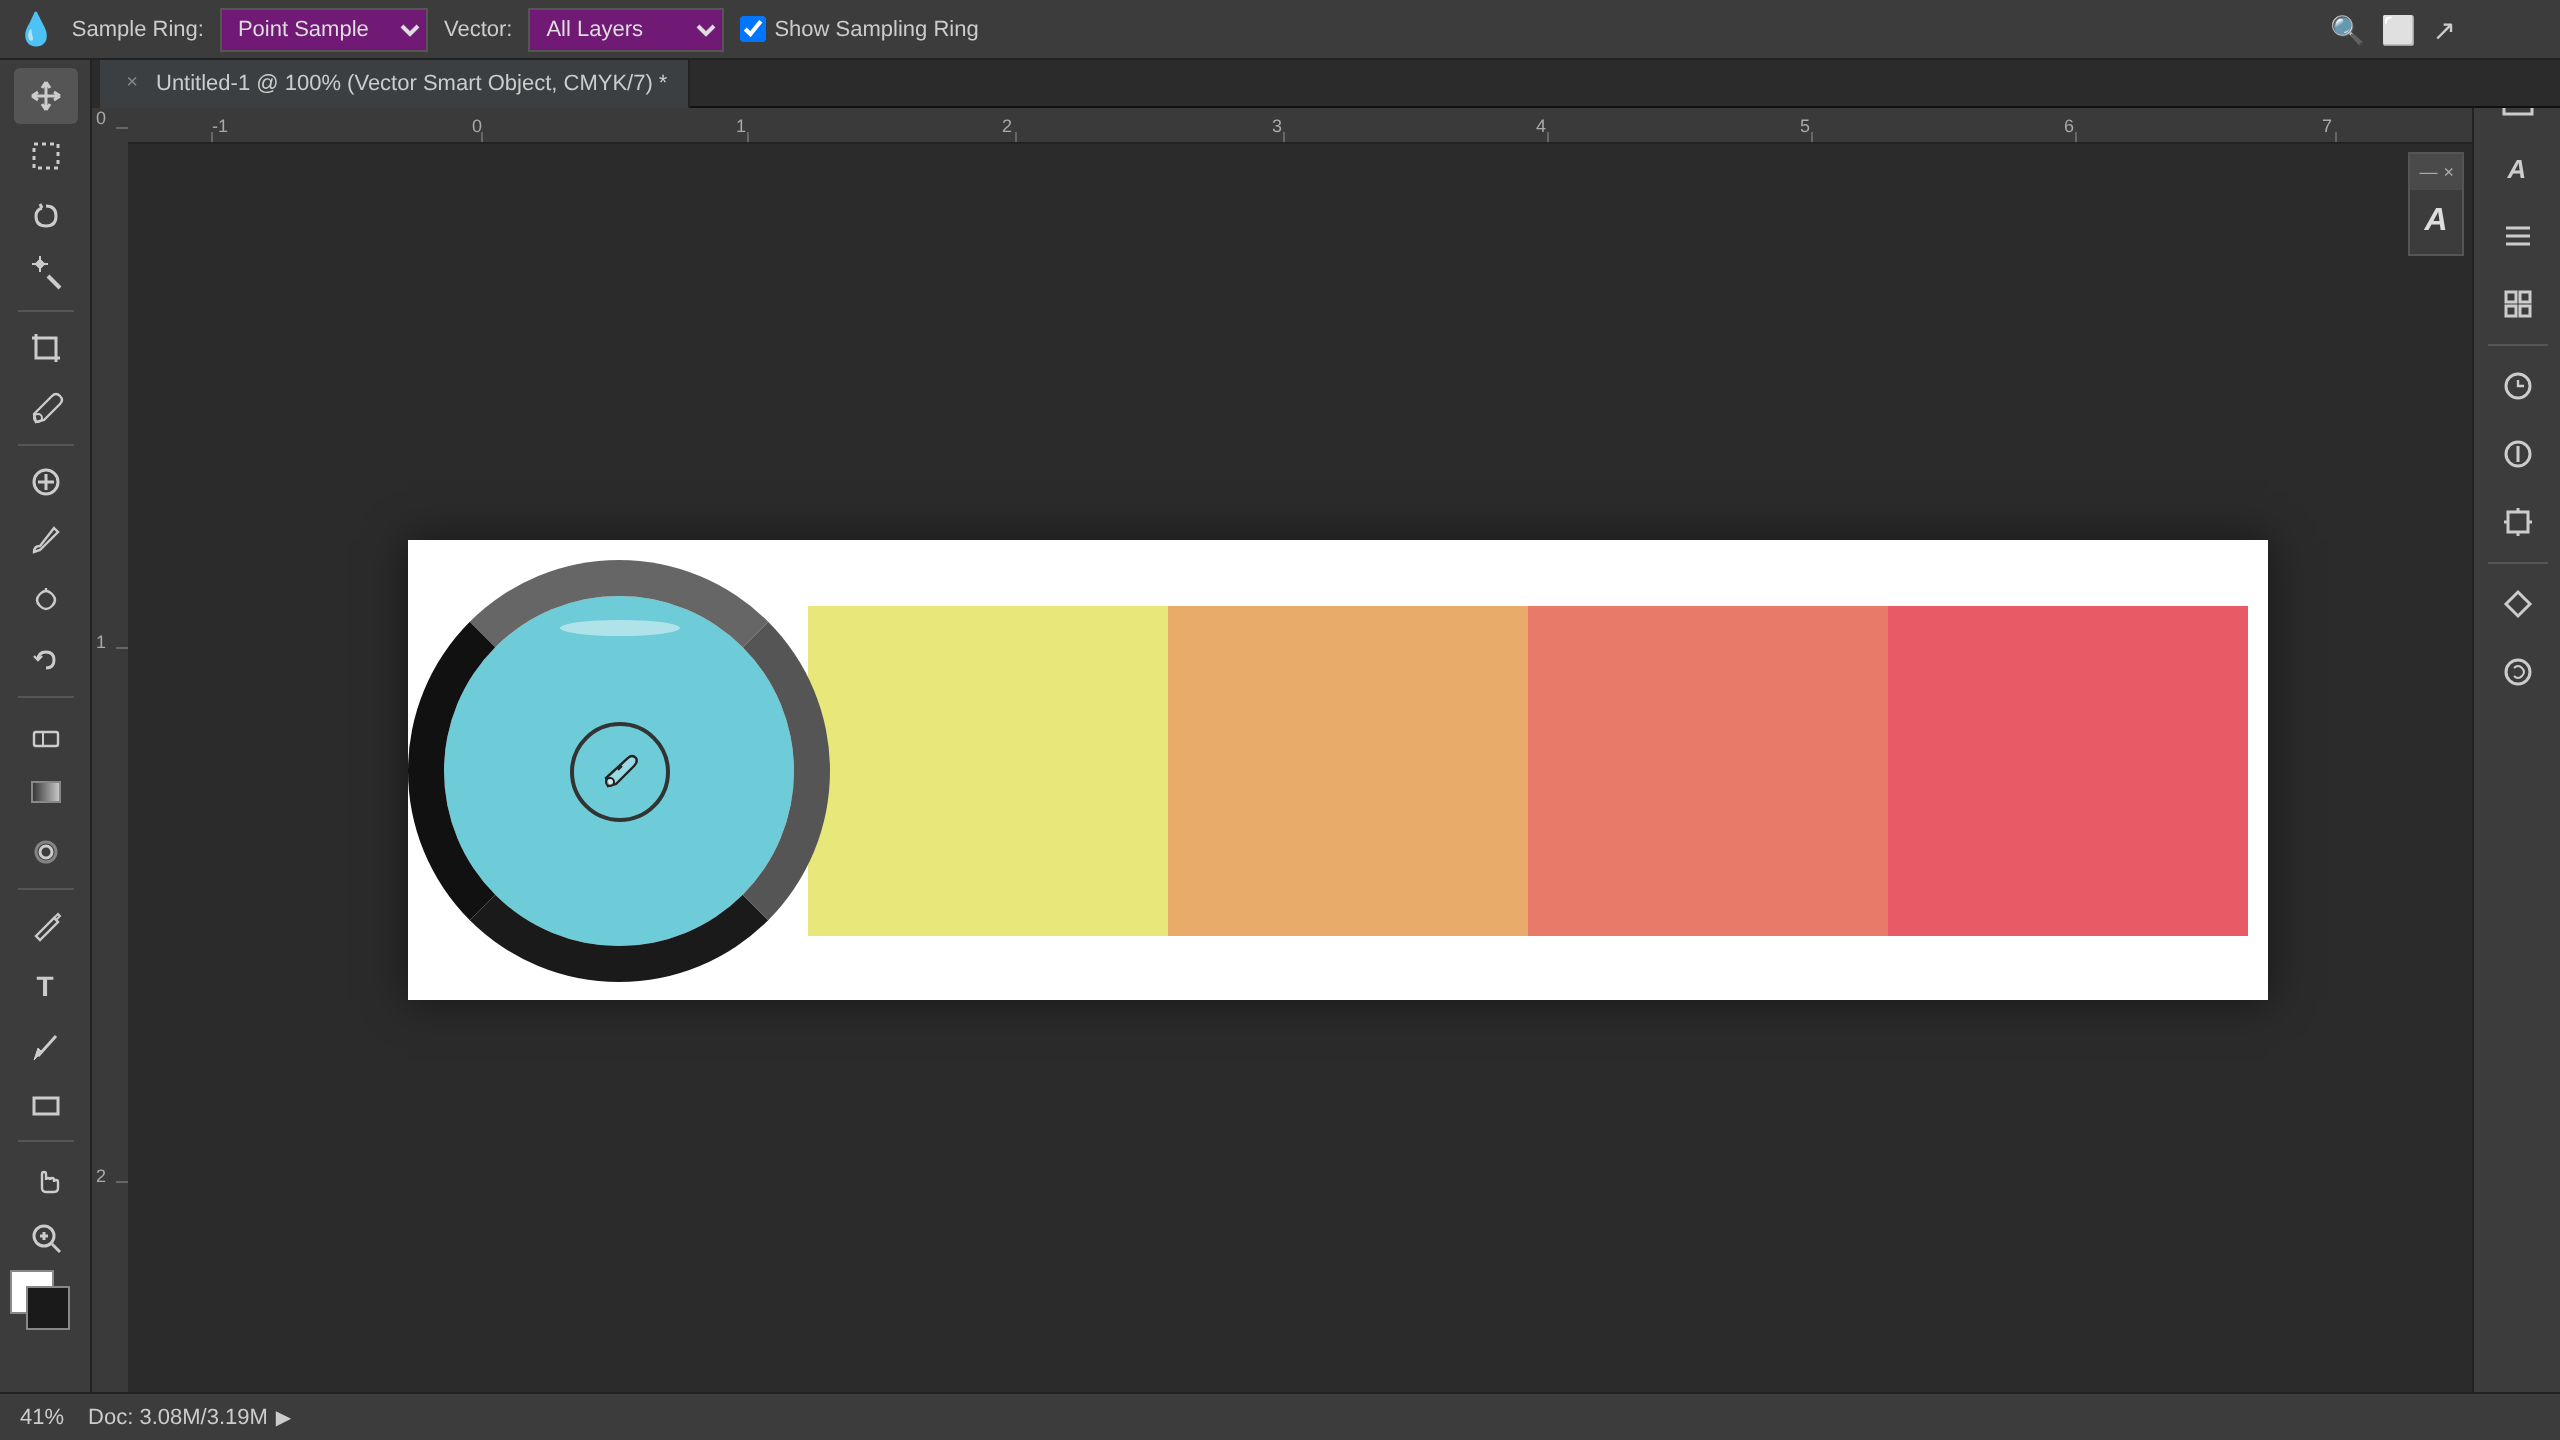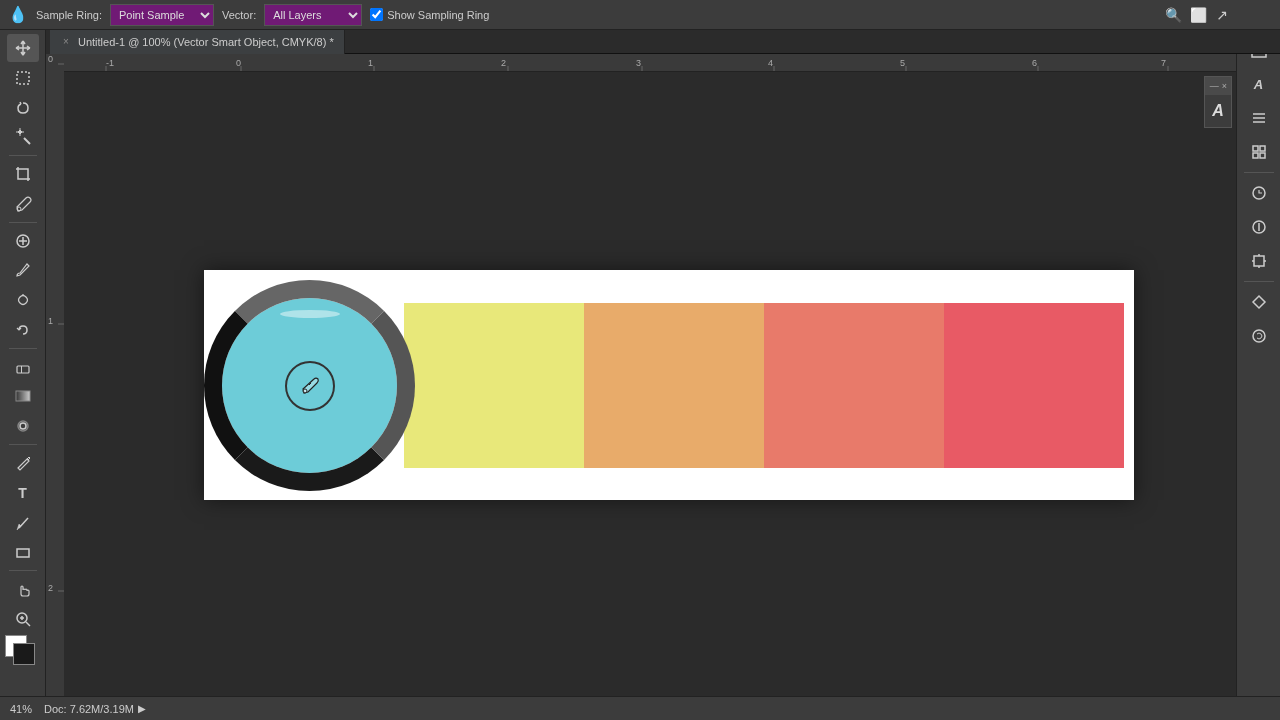--- a/index.html
+++ b/index.html
@@ -260,21 +260,21 @@
 
 <div id="top-right-icons">
   <span class="top-icon">🔍</span>
   <span class="top-icon">⬜</span>
   <span class="top-icon">↗</span>
 </div>
 
 <div id="tab-bar">
   <div class="tab">
     <span class="tab-close">×</span>
-    <span>Untitled-1 @ 100% (Vector Smart Object, CMYK/8) *</span>
+    <span>Untitled-1 @ 100% (Vector Smart Object, CMYK/7) *</span>
   </div>
 </div>
 
 <div id="left-toolbar">
   <div class="tool-btn active">
     <svg width="18" height="18" viewBox="0 0 18 18">
         <path d="M9 2 L9 16 M2 9 L16 9 M9 2 L7 5 M9 2 L11 5 M9 16 L7 13 M9 16 L11 13 M2 9 L5 7 M2 9 L5 11 M16 9 L13 7 M16 9 L13 11" stroke="#ccc" stroke-width="1.5" fill="none"></path>
       </svg>
   </div>
   <div class="tool-btn">
@@ -572,16 +572,16 @@
     <span class="float-close">×</span>
   </div>
   <div class="float-content">
     <div class="float-icon" style="font-style:italic; font-weight:bold; font-size:16px; color:#ddd;">A</div>
   </div>
 </div>
 
 <div id="status-bar">
   <span class="status-item">41%</span>
   <span class="status-item">
-    <span>Doc: 7.62M/3.19M</span>
+    <span>Doc: 3.08M/3.19M</span>
     <span class="status-arrow">▶</span>
   </span>
 </div>
 
 </body></html>

